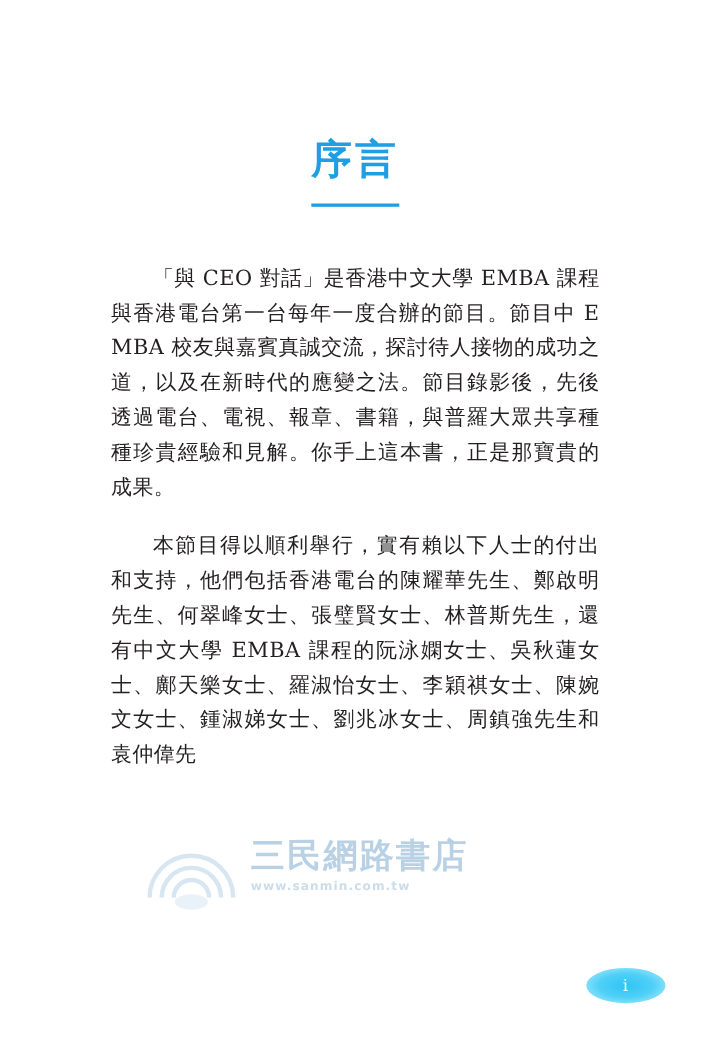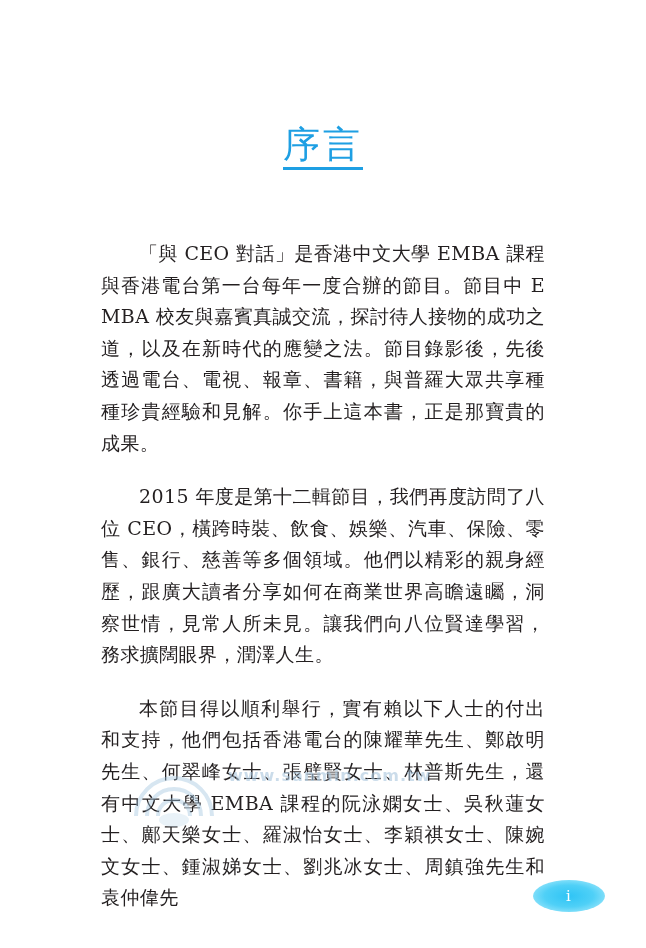--- a/index.html
+++ b/index.html
@@ -26,25 +26,25 @@
     position: absolute;
     top: 124px;
     left: 0;
     width: 646px;
     text-align: center;
   }
   .doc-title {
     display: inline-block;
     font-family: "DejaVu Sans", "Liberation Sans", sans-serif;
     font-size: 37px;
-    font-weight: normal;
+    font-weight: bold;
     line-height: 1.12;
     color: #1E9FE3;
     letter-spacing: 3px;
-    padding-bottom: 2px;
+    padding-bottom: 20px;
     border-bottom: 3px solid #1E9FE3;
   }
 
   
   .body-text {
     position: absolute;
     top: 238px;
     left: 101px;
     width: 444px;
   }
@@ -91,21 +91,21 @@
     font-size: 31px;
     font-weight: bold;
     letter-spacing: 2px;
     color: #8fb6d4;
     opacity: 0.62;
     line-height: 1.05;
     white-space: nowrap;
   }
   .wm-url {
     font-family: "DejaVu Sans", "Liberation Sans", sans-serif;
-    font-size: 16px;
+    font-size: 11px;
     font-weight: bold;
     letter-spacing: 1px;
     color: #a9c6dd;
     opacity: 0.6;
     margin-top: 4px;
     white-space: nowrap;
   }
 
   
   .page-badge {
@@ -140,34 +140,34 @@
 <body>
 
 <div class="page">
 
   <div class="title-block">
     <span class="doc-title">序言</span>
   </div>
 
   <div class="body-text">
     <p class="para">「與 CEO 對話」是香港中文大學 EMBA 課程與香港電台第一台每年一度合辦的節目。節目中 EMBA 校友與嘉賓真誠交流，探討待人接物的成功之道，以及在新時代的應變之法。節目錄影後，先後透過電台、電視、報章、書籍，與普羅大眾共享種種珍貴經驗和見解。你手上這本書，正是那寶貴的成果。</p>
-    <p class="para">2015 年度是第十二輯節目，我們再度訪問了八位 CEO，橫跨時裝、飲食、娛樂、汽車、保險、零售、銀行、慈善等多個領域。他們以精彩的親身經歷，跟廣大讀者分享如何在商業世界高瞻遠矚，洞察世情，見常人所未見。讓我們向八位賢達學習，務求擴闊眼界，潤澤人生。</p>
     <p class="para">本節目得以順利舉行，實有賴以下人士的付出和支持，他們包括香港電台的陳耀華先生、鄭啟明先生、何翠峰女士、張璧賢女士、林普斯先生，還有中文大學 EMBA 課程的阮泳嫻女士、吳秋蓮女士、鄺天樂女士、羅淑怡女士、李穎祺女士、陳婉文女士、鍾淑娣女士、劉兆冰女士、周鎮強先生和袁仲偉先</p>
   </div>
 
   <div class="watermark">
     <svg class="wm-logo" viewBox="0 0 92 88">
       <g fill="none" stroke="#9ec3de" stroke-width="4" opacity="0.75">
         <path d="M8 62 A38 38 0 0 1 84 62"></path>
         <path d="M19 62 A27 27 0 0 1 73 62"></path>
         <path d="M30 62 A16 16 0 0 1 62 62"></path>
       </g>
       <ellipse cx="46" cy="66" rx="15" ry="7" fill="#bcd8ea" opacity="0.6"></ellipse>
     </svg>
     <div class="wm-text-wrap">
+      <div class="wm-title">三民網路書店</div>
       <div class="wm-url">www.sanmin.com.tw</div>
     </div>
   </div>
 
   <div class="page-badge">
     <div class="ellipse"></div>
     <div class="num">i</div>
   </div>
 
 </div>

